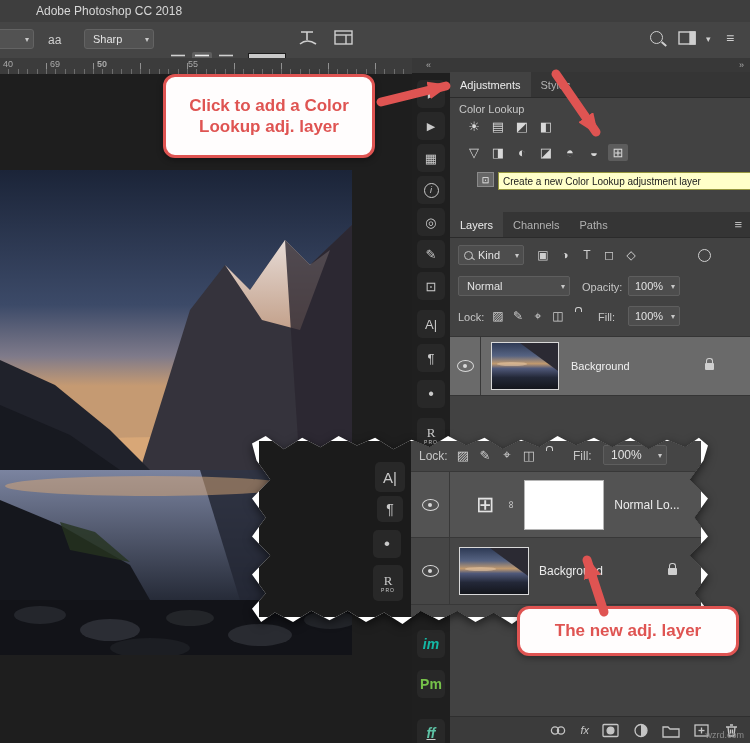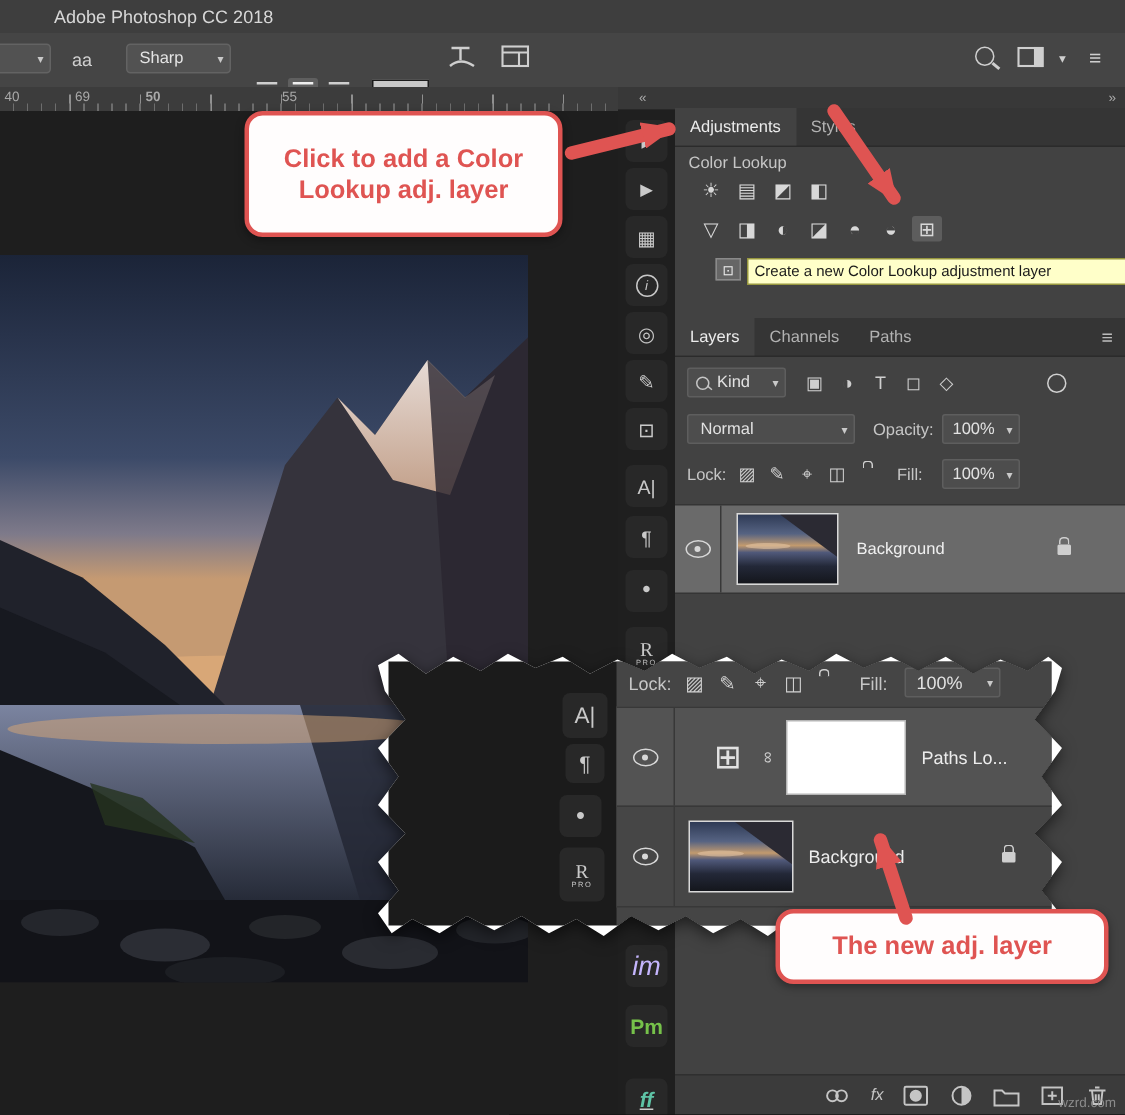--- a/index.html
+++ b/index.html
@@ -30,21 +30,21 @@
   .region-head{left:412px;top:58px;width:338px;height:15px;background:#383838;border-bottom:1px solid #2c2c2c;color:#aaa;font-size:9px;}
   
   .dock{left:412px;top:73px;width:38px;height:670px;background:#1f1f1f;}
   .dockbtn{position:absolute;left:5px;width:28px;height:28px;background:#282828;border-radius:5px;
            display:flex;align-items:center;justify-content:center;color:#c9c9c9;font-size:13px;}
   .circle-i{width:13px;height:13px;border:1.2px solid #c9c9c9;border-radius:50%;font-size:9px;font-style:italic;
             display:flex;align-items:center;justify-content:center;}
   .rpro{flex-direction:column;line-height:1;}
   .rpro .r{font-family:"Liberation Serif",serif;font-size:13px;}
   .rpro .sub{font-size:5px;letter-spacing:1px;margin-top:1px;}
-  .ext-im{color:#c4b5fd;font-style:italic;font-weight:normal;font-size:18px;}
+  .ext-im{color:#14b8a6;font-style:italic;font-weight:bold;font-size:14px;}
   .ext-pm{color:#76c14a;font-weight:bold;font-size:14px;}
   .ext-ff{color:#5ec3a6;font-style:italic;font-weight:bold;font-size:14px;}
   
   .panel{background:#424242;}
   .tabbar{position:absolute;left:0;top:0;width:100%;height:25px;background:#353535;border-bottom:1px solid #2b2b2b;display:flex;}
   .tab{height:25px;display:flex;align-items:center;padding:0 10px;color:#b2b2b2;font-size:11px;}
   .tab.sel{background:#424242;color:#ececec;}
   .adjicon{position:absolute;width:20px;height:17px;display:flex;align-items:center;justify-content:center;
            color:#d8d8d8;font-size:13px;border-radius:2px;}
   .adjicon.active{background:#5d5d5d;}
@@ -408,21 +408,21 @@
             <span class="chev">▾</span>
           </div>
           
           <div class="layerrow" style="top:30px;height:66px;background:#535353;border-top:1px solid #383838;">
             <span class="eyecell" style="width:38px;">
                 <span class="eye"></span>
               </span>
             <span style="margin-left:26px;font-size:22px;color:#e2e2e2;">⊞</span>
             <span style="margin-left:14px;display:inline-block;transform:rotate(90deg);font-size:11px;color:#cfcfcf;">∞</span>
             <span style="margin-left:8px;width:80px;height:50px;background:#ffffff;border:1px solid #b5b5b5;box-sizing:border-box;"></span>
-            <span style="margin-left:10px;font-size:12px;color:#ececec;">Paths Lo...</span>
+            <span style="margin-left:10px;font-size:12px;color:#ececec;">Normal Lo...</span>
           </div>
           
           <div class="layerrow" style="top:96px;height:66px;background:#464646;border-top:1px solid #383838;border-bottom:1px solid #383838;">
             <span class="eyecell" style="width:38px;">
                 <span class="eye"></span>
               </span>
             <span class="mini-photo" style="margin-left:9px;width:70px;height:48px;border:1px solid #d9d9d9;box-sizing:border-box;"></span>
             <span style="margin-left:10px;font-size:12px;color:#ececec;">Background</span>
             <span class="lockicon" style="margin-left:auto;margin-right:24px;"></span>
           </div>

